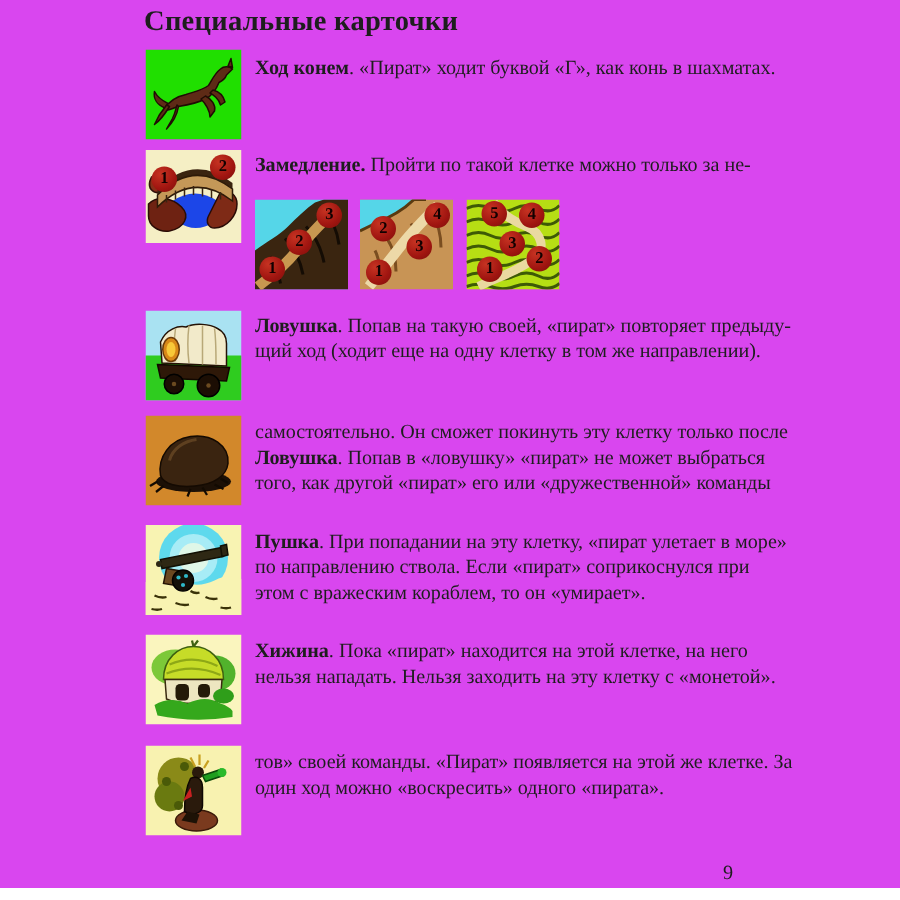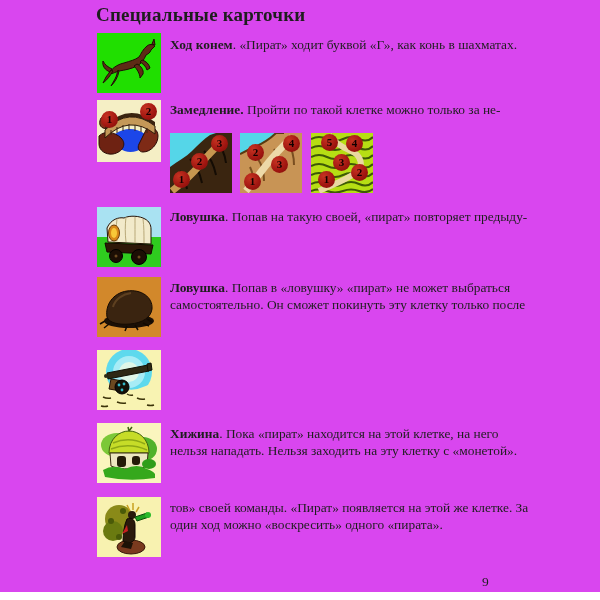--- a/index.html
+++ b/index.html
@@ -148,41 +148,43 @@
       <ellipse cx="17" cy="26" rx="5.5" ry="8" fill="#d88818" stroke="#6b3a08"></ellipse>
       <ellipse cx="17" cy="26" rx="3" ry="5" fill="#f8c838"></ellipse>
       <circle cx="19" cy="49" r="6.5" fill="#1c0e04" stroke="#000"></circle>
       <circle cx="42" cy="50" r="7.5" fill="#1c0e04" stroke="#000"></circle>
       <circle cx="19" cy="49" r="1.5" fill="#6b4a20"></circle>
       <circle cx="42" cy="50" r="1.5" fill="#6b4a20"></circle>
     </svg>
   </div>
   <div class="txt" style="top:208px">
     <div class="tl"><b>Ловушка</b><span>. Попав на такую своей, «пират» повторяет предыду-</span></div>
+    <div class="tl">щий ход (ходит еще на одну клетку в том же направлении).</div>
   </div>
 
   <div class="icon" style="top:277px">
     <svg viewBox="0 0 64 60" xmlns="http://www.w3.org/2000/svg">
       <rect width="64" height="60" fill="#d2882b"></rect>
       <ellipse cx="32" cy="44" rx="25" ry="7" fill="#1c1006"></ellipse>
       <path d="M10,40 C8,28 16,16 30,14 C44,12 56,20 55,32 C54,40 46,46 33,47 C22,48 12,46 10,40 Z" fill="#3a2410" stroke="#140a02"></path>
       <path d="M16,30 C18,22 26,17 34,16" stroke="#5e4020" stroke-width="2" fill="none"></path>
       <g stroke="#120a02" stroke-width="1.5">
         <path d="M8,44 l-5,3"></path>
           <path d="M12,47 l-5,4"></path>
           <path d="M50,42 l5,3"></path>
         <path d="M46,46 l6,3"></path>
           <path d="M30,49 l-2,5"></path>
           <path d="M38,48 l3,5"></path>
       </g>
     </svg>
   </div>
   <div class="txt" style="top:279px">
+    <div class="tl">самостоятельно. Он сможет покинуть эту клетку только после</div>
     <div class="tl"><b>Ловушка</b><span>. Попав в «ловушку» «пират» не может выбраться</span></div>
-    <div class="tl">самостоятельно. Он сможет покинуть эту клетку только после</div>
+    <div class="tl">того, как другой «пират» его или «дружественной» команды</div>
   </div>
 
   <div class="icon" style="top:350px">
     <svg viewBox="0 0 64 60" xmlns="http://www.w3.org/2000/svg">
       <rect width="64" height="60" fill="#f8f3b2"></rect>
       <circle cx="32" cy="22" r="23" fill="#5ed9ed"></circle>
       <circle cx="32" cy="22" r="16" fill="#a7ecf6"></circle>
       <circle cx="32" cy="22" r="10" fill="#dff7e8"></circle>
       <path d="M0,38 Q12,34 24,38 T46,37 T64,36 L64,60 L0,60 Z" fill="#f8f3b2"></path>
       <path d="M10,23 L11,29 L52,21 L51,15 Z" fill="#2e2814" stroke="#121004"></path>
@@ -196,20 +198,25 @@
       <g stroke="#3a3208" stroke-width="1.5" fill="none">
         <path d="M6,47 q4,2 8,1"></path>
           <path d="M20,52 q5,2 9,1"></path>
           <path d="M40,48 q4,2 8,1"></path>
         <path d="M50,55 q4,1 7,0"></path>
           <path d="M4,56 q4,1 7,0"></path>
           <path d="M30,44 q3,2 6,1"></path>
       </g>
     </svg>
   </div>
+  <div class="txt" style="top:352px">
+    <div class="tl"><b>Пушка</b><span>. При попадании на эту клетку, «пират улетает в море»</span></div>
+    <div class="tl">по направлению ствола. Если «пират» соприкоснулся при</div>
+    <div class="tl">этом с вражеским кораблем, то он «умирает».</div>
+  </div>
 
   <div class="icon" style="top:423px">
     <svg viewBox="0 0 64 60" xmlns="http://www.w3.org/2000/svg">
       <rect width="64" height="60" fill="#faf5be"></rect>
       <ellipse cx="20" cy="22" rx="16" ry="12" fill="#7cc838"></ellipse>
       <ellipse cx="46" cy="26" rx="14" ry="12" fill="#51b22c"></ellipse>
       <path d="M12,30 C12,16 22,8 32,8 C42,8 52,16 52,30 Z" fill="#c6dc28" stroke="#3e6010"></path>
       <path d="M16,20 Q32,13 48,21" stroke="#8ea816" stroke-width="1.5" fill="none"></path>
       <path d="M14,26 Q32,19 50,27" stroke="#8ea816" stroke-width="1.5" fill="none"></path>
       <path d="M32,8 L31,4 M32,8 L35,4" stroke="#3e6010" stroke-width="1.5"></path>

